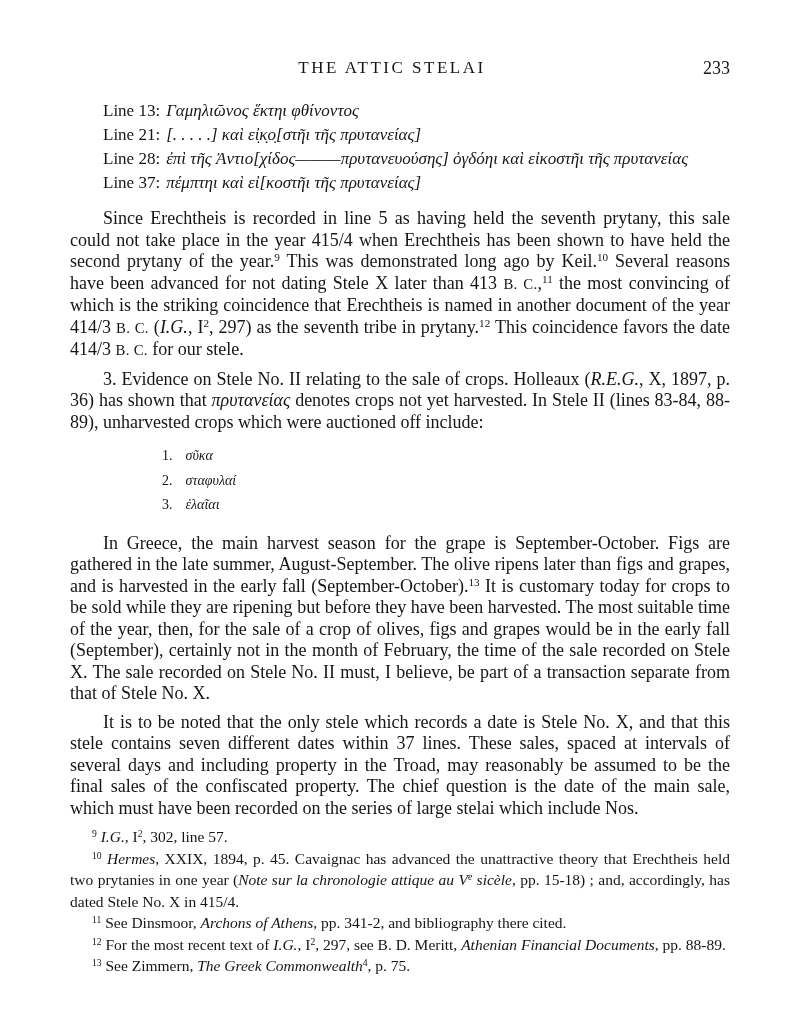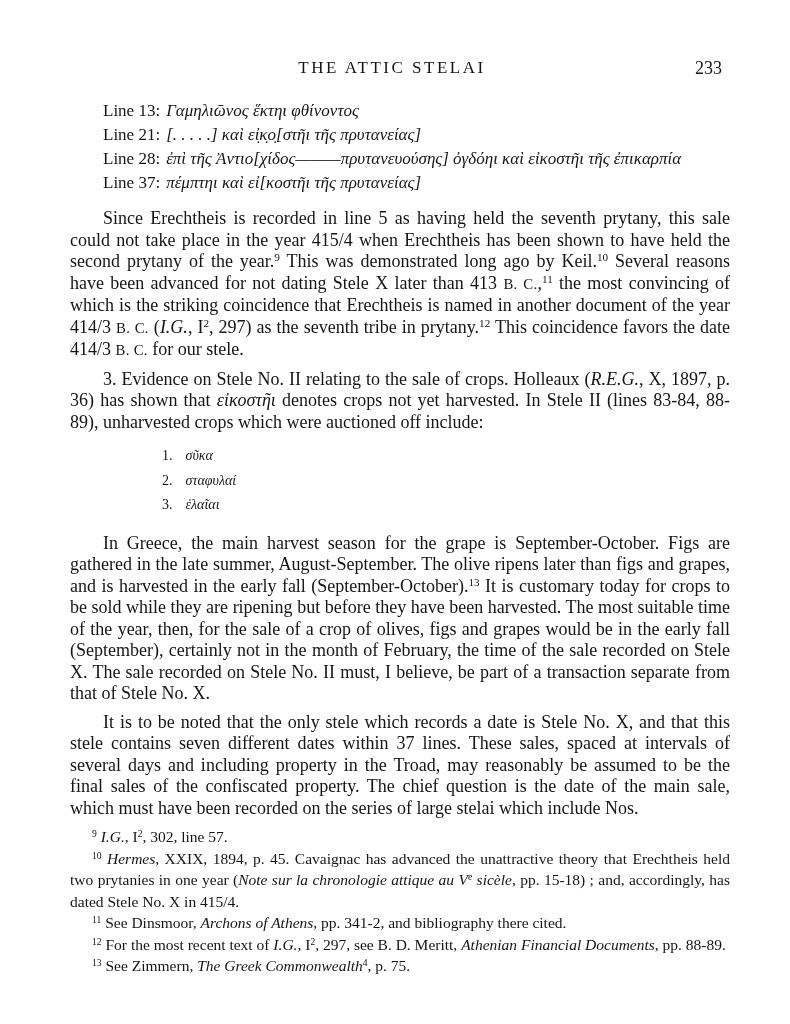--- a/index.html
+++ b/index.html
@@ -15,21 +15,21 @@
     overflow: hidden;
   }
   
   .running-head { position: relative; height: 22px; margin-bottom: 19px; }
   .running-title {
     position: absolute; left: 0; right: 16px;
     text-align: center;
     font-size: 17px;
     letter-spacing: 2.5px;
   }
-  .page-number { position: absolute; right: 8px; top: 0; font-size: 18px; }
+  .page-number { position: absolute; right: 0; top: 0; font-size: 18px; }
 
   
   .epigraph { margin: 0 0 13px 33px; }
   .epi-line { font-size: 17px; line-height: 24px; white-space: nowrap; }
   .epi-label { font-style: normal; margin-right: 6px; margin-top: 36px; }
   .epi-greek { font-style: italic; }
 
   
   .body-para {
     margin: 0 0 7px 0;
@@ -79,30 +79,30 @@
   </div>
 
   <section class="epigraph">
     <div class="epi-line">
       <span class="epi-label">Line 13:</span><span class="epi-greek">Γαμηλιῶνος ἕκτηι φθίνοντος</span>
     </div>
     <div class="epi-line">
       <span class="epi-label">Line 21:</span><span class="epi-greek">[. . . . .] καὶ εἰ̣κ̣ο̣[στῆι τῆς πρυτανείας]</span>
     </div>
     <div class="epi-line">
-      <span class="epi-label">Line 28:</span><span class="epi-greek">ἐπὶ τῆς Ἀντιο[χίδος———πρυτανευούσης] ὀγδόηι καὶ εἰκοστῆι τῆς ἐπικαρπία</span>
+      <span class="epi-label">Line 28:</span><span class="epi-greek">ἐπὶ τῆς Ἀντιο[χίδος———πρυτανευούσης] ὀγδόηι καὶ εἰκοστῆι τῆς πρυτανείας</span>
     </div>
     <div class="epi-line">
       <span class="epi-label">Line 37:</span><span class="epi-greek">πέμπτηι καὶ εἰ[κοστῆι τῆς πρυτανείας]</span>
     </div>
   </section>
 
   <p class="body-para"><span class="r-n">Since Erechtheis is recorded in line 5 as having held the seventh prytany, this sale could not take place in the year 415/4 when Erechtheis has been shown to have held the second prytany of the year.</span><span class="r-sup">9</span><span class="r-n"> This was demonstrated long ago by Keil.</span><span class="r-sup">10</span><span class="r-n"> Several reasons have been advanced for not dating Stele X later than 413 </span><span class="r-sc">B. C.</span><span class="r-n">,</span><span class="r-sup">11</span><span class="r-n"> the most convincing of which is the striking coincidence that Erechtheis is named in another document of the year 414/3 </span><span class="r-sc">B. C.</span><span class="r-n"> (</span><span class="r-i">I.G.</span><span class="r-n">, I</span><span class="r-sup">2</span><span class="r-n">, 297) as the seventh tribe in prytany.</span><span class="r-sup">12</span><span class="r-n"> This coincidence favors the date 414/3 </span><span class="r-sc">B. C.</span><span class="r-n"> for our stele.</span></p>
 
-  <p class="body-para"><span class="r-n">3. Evidence on Stele No. II relating to the sale of crops. Holleaux (</span><span class="r-i">R.E.G.</span><span class="r-n">, X, 1897, p. 36) has shown that </span><span class="r-gr">εἰκοστῆι</span><span class="r-n"> denotes crops not yet harvested. In Stele II (lines 83-84, 88-89), unharvested crops which were auctioned off include:</span></p>
+  <p class="body-para"><span class="r-n">3. Evidence on Stele No. II relating to the sale of crops. Holleaux (</span><span class="r-i">R.E.G.</span><span class="r-n">, X, 1897, p. 36) has shown that </span><span class="r-gr">πρυτανείας</span><span class="r-n"> denotes crops not yet harvested. In Stele II (lines 83-84, 88-89), unharvested crops which were auctioned off include:</span></p>
 
   <ol class="crop-list">
     <li>
       <span class="crop-num">1.</span><span class="crop-greek">σῦκα</span>
     </li>
     <li>
       <span class="crop-num">2.</span><span class="crop-greek">σταφυλαί</span>
     </li>
     <li>
       <span class="crop-num">3.</span><span class="crop-greek">ἐλαῖαι</span>

